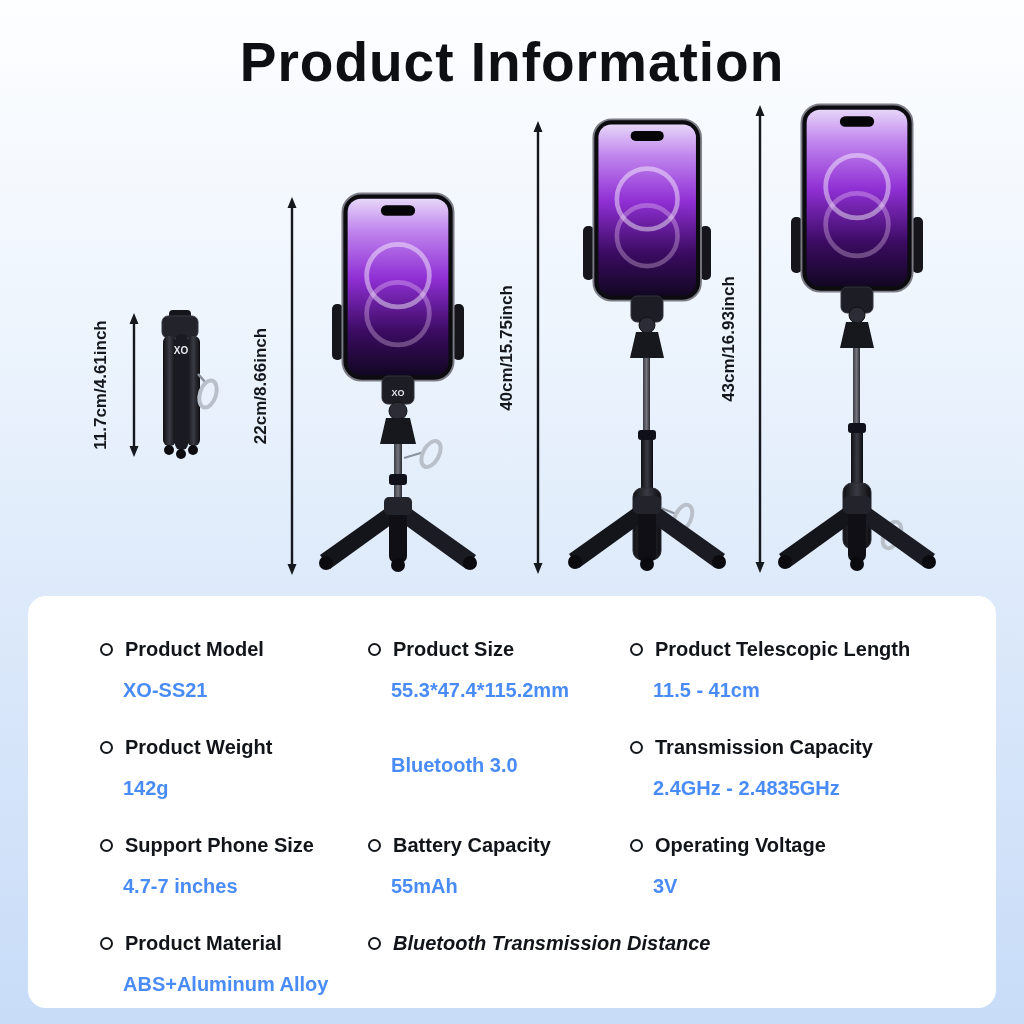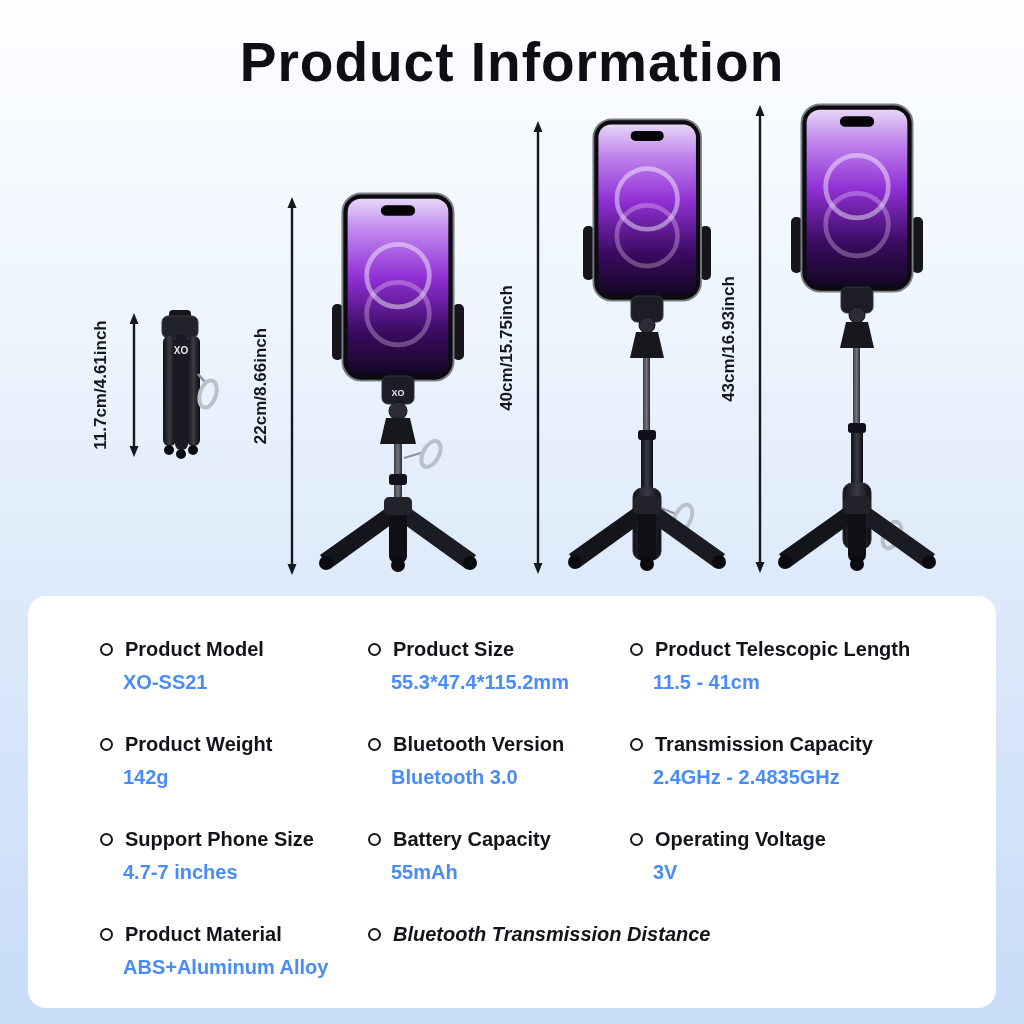--- a/index.html
+++ b/index.html
@@ -28,21 +28,21 @@
     display:grid;grid-template-columns:268px 262px 1fr;grid-row-gap:34px;
   }
   .spec{min-width:0;}
   .spec-span2{grid-column:2 / 4;font-style:italic;}
   .spec-head{display:flex;align-items:center;}
   .bullet{
     width:9px;height:9px;border:2px solid #14171b;border-radius:50%;
     display:inline-block;margin-right:12px;flex:0 0 auto;background:transparent;
   }
   .spec-label{font-size:20px;font-weight:bold;color:#111418;white-space:nowrap;}
-  .spec-value{font-size:20px;font-weight:bold;color:#4a8cf7;margin-left:23px;margin-top:10px;white-space:nowrap;}
+  .spec-value{font-size:20px;font-weight:bold;color:#4a8cf7;margin-left:23px;margin-top:18px;white-space:nowrap;}
   svg{display:block;}
 </style>
 </head>
 <body>
 
 <svg width="0" height="0" style="position:absolute" aria-hidden="true">
   <defs>
     <linearGradient id="grad-scr" x1="0" y1="0" x2="0" y2="1">
       <stop offset="0" stop-color="#e6d6f8"></stop>
       <stop offset="0.18" stop-color="#c186ee"></stop>
@@ -201,24 +201,20 @@
     </div>
 
     <div class="spec">
       <div class="spec-head">
           <span class="bullet"></span>
           <span class="spec-label">Product Weight</span>
         </div>
       <div class="spec-value">142g</div>
     </div>
     <div class="spec">
-      <div class="spec-head">
-          <span class="bullet"></span>
-          <span class="spec-label">Bluetooth Version</span>
-        </div>
       <div class="spec-value">Bluetooth 3.0</div>
     </div>
     <div class="spec">
       <div class="spec-head">
           <span class="bullet"></span>
           <span class="spec-label">Transmission Capacity</span>
         </div>
       <div class="spec-value">2.4GHz - 2.4835GHz</div>
     </div>
 

